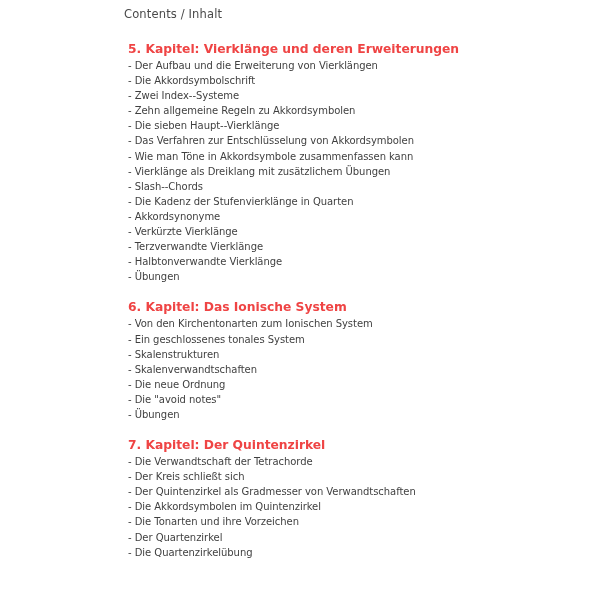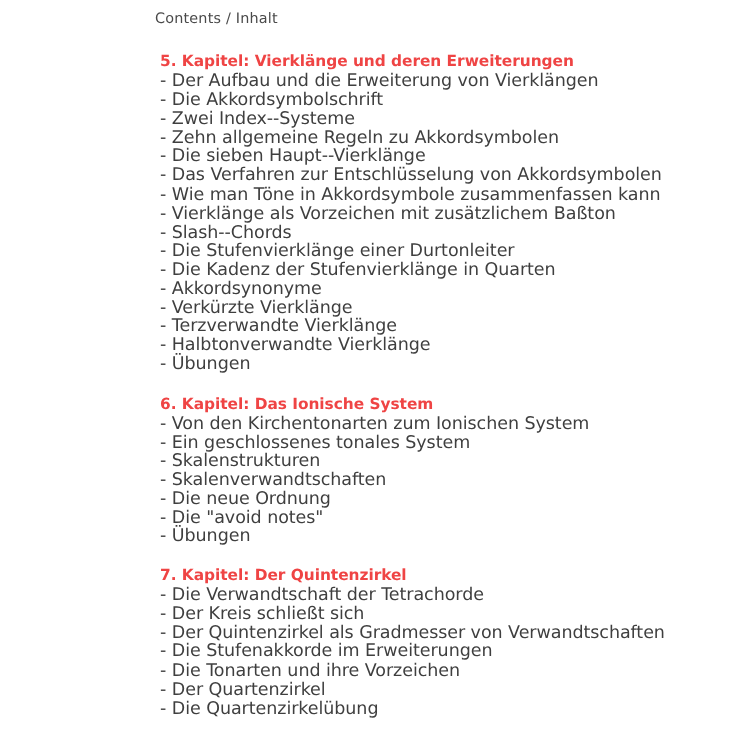--- a/index.html
+++ b/index.html
@@ -62,21 +62,21 @@
     white-space: nowrap;
   }
 
   .entry-list {
     list-style: none;
     margin: 0;
     padding: 0;
   }
 
   .entry {
-    font-size: 14px;
+    font-size: 10px;
     line-height: 15.1px;
     color: #3f3f3f;
     white-space: nowrap;
     letter-spacing: -0.05px;
   }
 
   .entry .dash {
     display: inline;
   }
 </style>
@@ -91,23 +91,22 @@
       <section class="chapter">
         <h2 class="chapter-title">5. Kapitel: Vierklänge und deren Erweiterungen</h2>
         <ul class="entry-list">
           <li class="entry"><span class="dash">-</span> <span>Der Aufbau und die Erweiterung von Vierklängen</span></li>
           <li class="entry"><span class="dash">-</span> <span>Die Akkordsymbolschrift</span></li>
           <li class="entry"><span class="dash">-</span> <span>Zwei Index--Systeme</span></li>
           <li class="entry"><span class="dash">-</span> <span>Zehn allgemeine Regeln zu Akkordsymbolen</span></li>
           <li class="entry"><span class="dash">-</span> <span>Die sieben Haupt--Vierklänge</span></li>
           <li class="entry"><span class="dash">-</span> <span>Das Verfahren zur Entschlüsselung von Akkordsymbolen</span></li>
           <li class="entry"><span class="dash">-</span> <span>Wie man Töne in Akkordsymbole zusammenfassen kann</span></li>
-          <li class="entry"><span class="dash">-</span> <span>Vierklänge als Vorzeichen mit zusätzlichem Baßton</span></li>
+          <li class="entry"><span class="dash">-</span> <span>Vierklänge als Dreiklang mit zusätzlichem Übungen</span></li>
           <li class="entry"><span class="dash">-</span> <span>Slash--Chords</span></li>
-          <li class="entry"><span class="dash">-</span> <span>Die Stufenvierklänge einer Durtonleiter</span></li>
           <li class="entry"><span class="dash">-</span> <span>Die Kadenz der Stufenvierklänge in Quarten</span></li>
           <li class="entry"><span class="dash">-</span> <span>Akkordsynonyme</span></li>
           <li class="entry"><span class="dash">-</span> <span>Verkürzte Vierklänge</span></li>
           <li class="entry"><span class="dash">-</span> <span>Terzverwandte Vierklänge</span></li>
           <li class="entry"><span class="dash">-</span> <span>Halbtonverwandte Vierklänge</span></li>
           <li class="entry"><span class="dash">-</span> <span>Übungen</span></li>
         </ul>
       </section>
       <section class="chapter">
         <h2 class="chapter-title">6. Kapitel: Das Ionische System</h2>
@@ -120,21 +119,21 @@
           <li class="entry"><span class="dash">-</span> <span>Die "avoid notes"</span></li>
           <li class="entry"><span class="dash">-</span> <span>Übungen</span></li>
         </ul>
       </section>
       <section class="chapter">
         <h2 class="chapter-title">7. Kapitel: Der Quintenzirkel</h2>
         <ul class="entry-list">
           <li class="entry"><span class="dash">-</span> <span>Die Verwandtschaft der Tetrachorde</span></li>
           <li class="entry"><span class="dash">-</span> <span>Der Kreis schließt sich</span></li>
           <li class="entry"><span class="dash">-</span> <span>Der Quintenzirkel als Gradmesser von Verwandtschaften</span></li>
-          <li class="entry"><span class="dash">-</span> <span>Die Stufenakkorde im Erweiterungen</span></li>
+          <li class="entry"><span class="dash">-</span> <span>Die Akkordsymbolen im Quintenzirkel</span></li>
           <li class="entry"><span class="dash">-</span> <span>Die Tonarten und ihre Vorzeichen</span></li>
           <li class="entry"><span class="dash">-</span> <span>Der Quartenzirkel</span></li>
           <li class="entry"><span class="dash">-</span> <span>Die Quartenzirkelübung</span></li>
         </ul>
       </section>
     </div>
 
 </div>
 
 </body></html>

